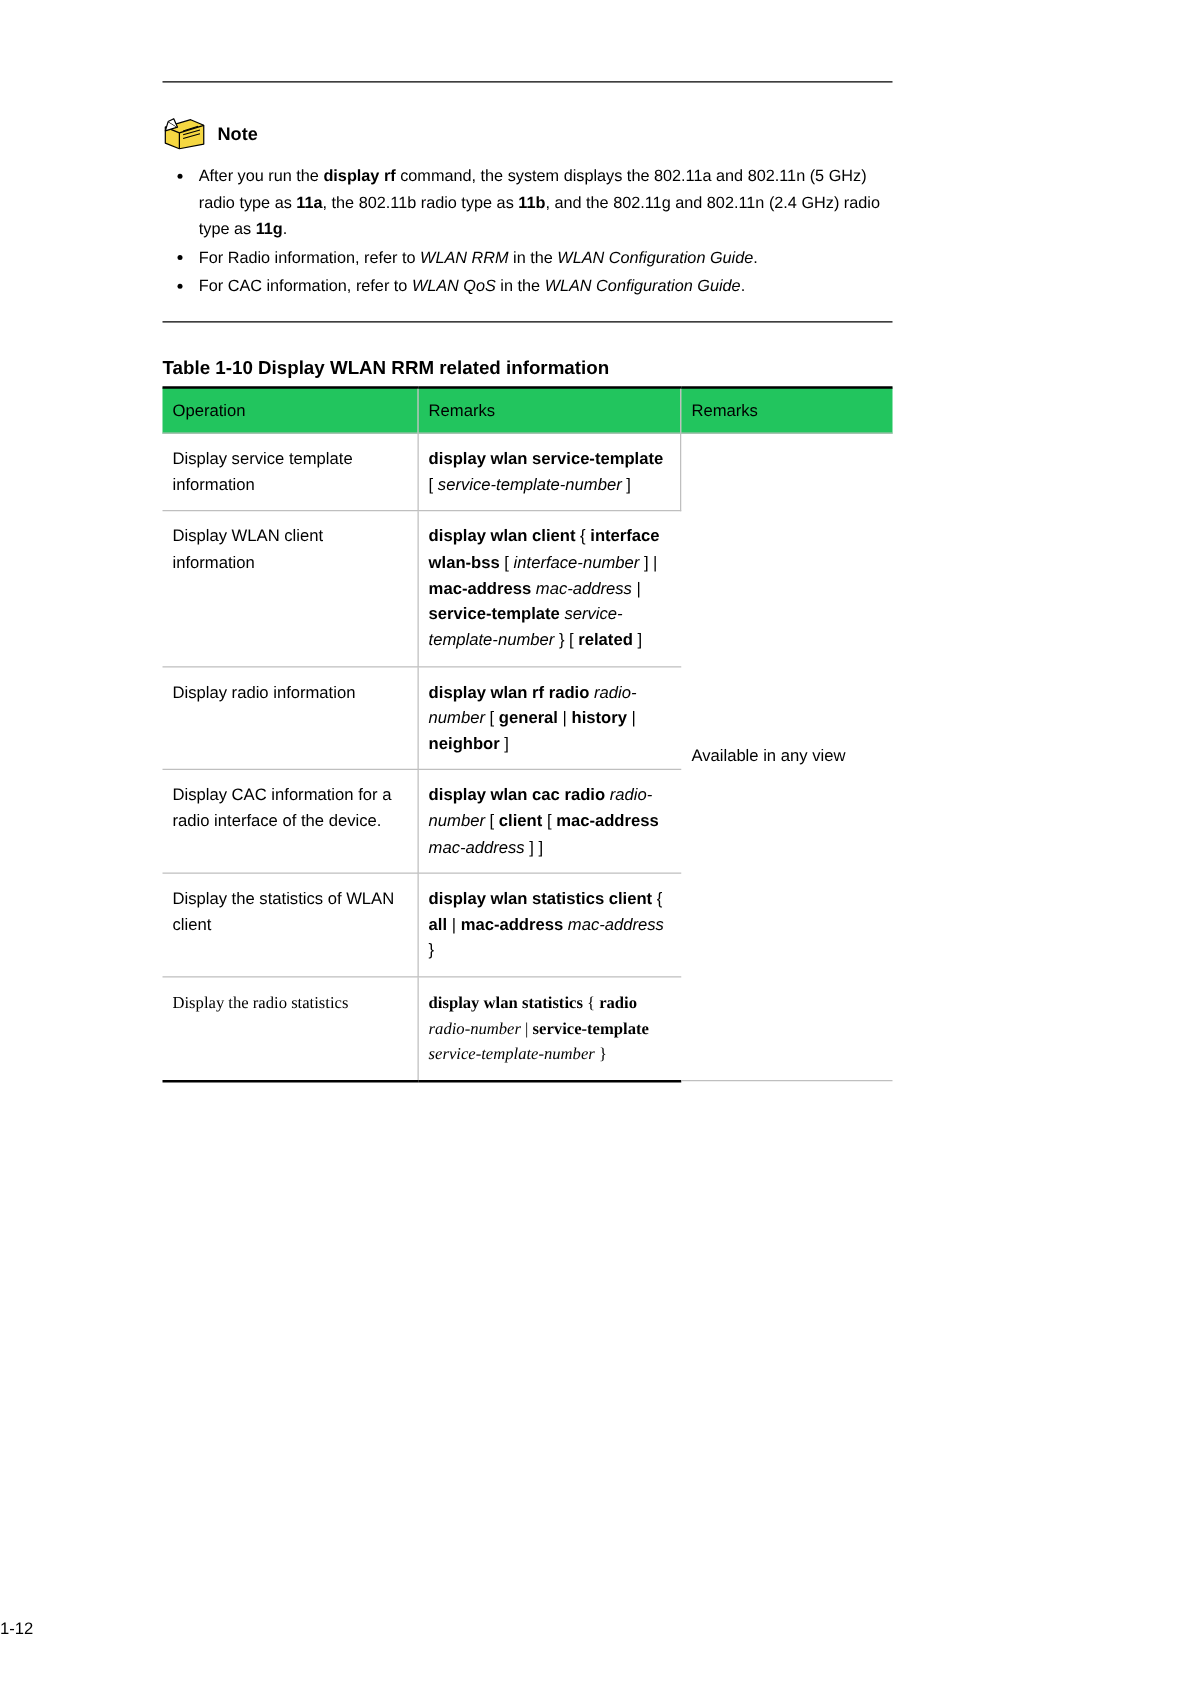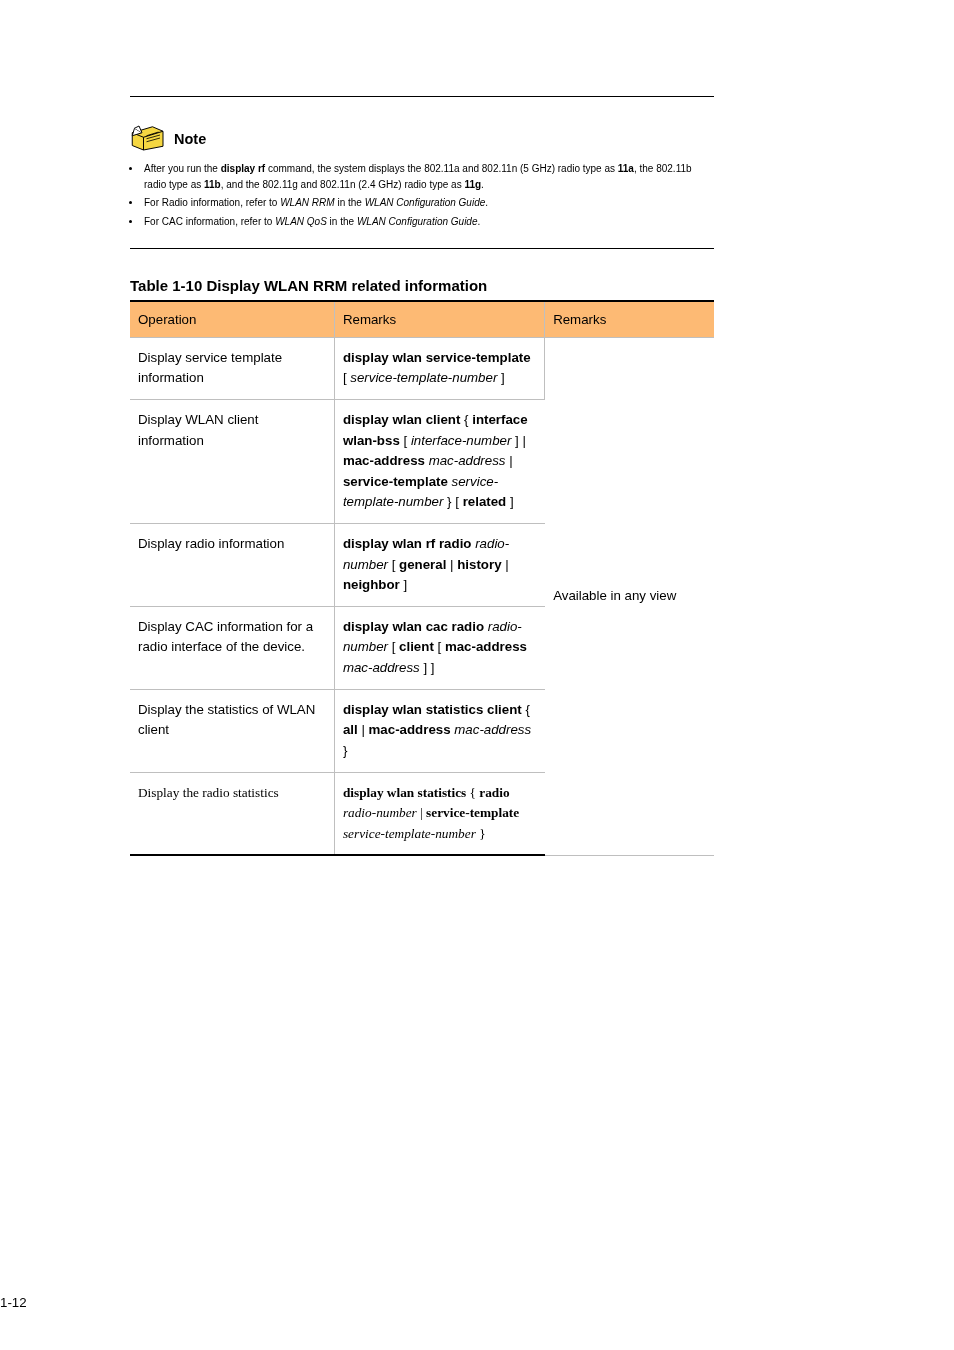--- a/index.html
+++ b/index.html
@@ -6,21 +6,21 @@
     margin: 0;
     padding: 0;
     background: #fff;
     font-family: Arial, "Helvetica Neue", Helvetica, sans-serif;
     color: #000;
   }
   .page {
     width: 832px;
     min-height: 1350px;
     box-sizing: border-box;
-    padding: 96px 118px 0 130px;
+    padding: 65px 118px 0 130px;
     position: relative;
   }
   .top-hr {
     border: 0;
     border-top: 1px solid #000;
     margin: 0 0 28px 0;
   }
   .note-row {
     display: flex;
     align-items: flex-end;
@@ -29,24 +29,24 @@
   }
   .note-icon svg {
     display: block;
   }
   .note-label {
     font-size: 14.5px;
     font-weight: bold;
     padding-bottom: 4px;
   }
   ul.note-list {
-    margin: 0 0 18px 12px;
+    margin: 0 0 18px 27px;
     padding: 0;
     list-style: disc;
-    font-size: 10px;
+    font-size: 13px;
     line-height: 1.62;
   }
   ul.note-list > li {
     margin-bottom: 2px;
     padding-left: 2px;
   }
   .mid-hr {
     border: 0;
     border-top: 1.5px solid #000;
     margin: 10px 0 28px 0;
@@ -63,21 +63,21 @@
   table.cmdtable th, table.cmdtable td {
     text-align: left;
     vertical-align: top;
     padding: 10px 8px 10px 8px;
     border-right: 1px solid #bfbfbf;
   }
   table.cmdtable th:last-child, table.cmdtable td:last-child {
     border-right: none;
   }
   table.cmdtable thead th {
-    background: #fdba74;
+    background: #22c55e;
     font-weight: normal;
     border-top: 2px solid #000;
     border-bottom: 1px solid #bfbfbf;
   }
   table.cmdtable tbody tr td {
     border-bottom: 1px solid #bfbfbf;
     line-height: 1.55;
     margin-left: 48px;
   }
   table.cmdtable tbody tr:last-child td {

